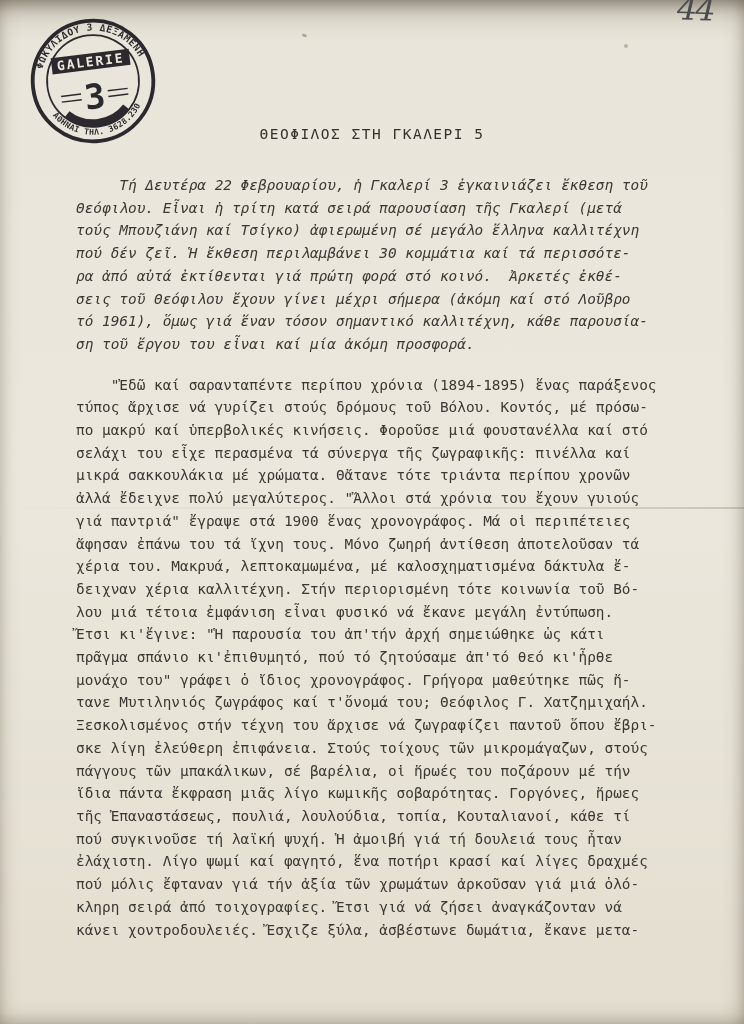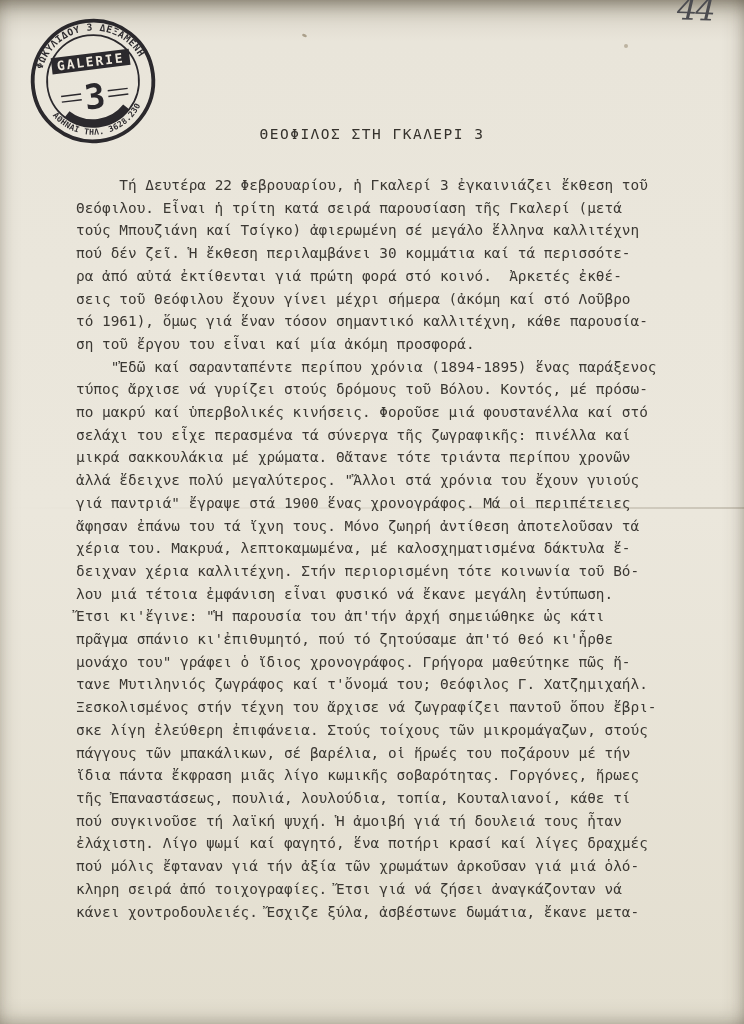--- a/index.html
+++ b/index.html
@@ -42,21 +42,21 @@
     position: absolute; top: 126px; left: 0; width: 744px;
     text-align: center; font-size: 14.5px; letter-spacing: 1.5px;
     color: #35322d;
   }
   .body-text {
     position: absolute; left: 76px; top: 174px; width: 622px;
     font-size: 14.4px; line-height: 22.7px;
     color: #3b3833;
   }
   .para { white-space: pre-wrap; margin: 0; }
-  .para.gap-after { margin-bottom: 0; }
+  .para.gap-after { margin-bottom: 18px; font-style: italic; }
 </style>
 </head>
 <body>
 
 <div class="paper">
 
   <svg class="stamp" viewBox="0 0 140 140" xmlns="http://www.w3.org/2000/svg">
     <defs>
       <path id="arcTop" d="M 16.5 58 A 55.5 55.5 0 0 1 123.5 58"></path>
       <path id="arcBot" d="M 19.5 93 A 55 55 0 0 0 120.5 93"></path>
@@ -78,21 +78,21 @@
       <line x1="35" y1="88" x2="56" y2="88"></line>
       <line x1="84" y1="82" x2="105" y2="82"></line>
       <line x1="84" y1="88" x2="105" y2="88"></line>
     </g>
     <text x="70" y="99" text-anchor="middle" font-size="36" font-weight="bold" fill="#1d1b20">3</text>
     <path d="M 38.9 101.1 A 44 44 0 0 0 101.1 101.1" stroke="#1d1b20" stroke-width="8" fill="none"></path>
   </svg>
 
   <div class="handnum">44</div>
 
-  <div class="title">ΘΕΟΦΙΛΟΣ ΣΤΗ ΓΚΑΛΕΡΙ 3</div>
+  <div class="title">ΘΕΟΦΙΛΟΣ ΣΤΗ ΓΚΑΛΕΡΙ 5</div>
 
   <div class="body-text">
     <div class="para gap-after">     Τή Δευτέρα 22 Φεβρουαρίου, ἡ Γκαλερί 3 ἐγκαινιάζει ἔκθεση τοῦ
 Θεόφιλου. Εἶναι ἡ τρίτη κατά σειρά παρουσίαση τῆς Γκαλερί (μετά
 τούς Μπουζιάνη καί Τσίγκο) ἀφιερωμένη σέ μεγάλο ἕλληνα καλλιτέχνη
 πού δέν ζεῖ. Ἡ ἔκθεση περιλαμβάνει 30 κομμάτια καί τά περισσότε-
 ρα ἀπό αὐτά ἐκτίθενται γιά πρώτη φορά στό κοινό.  Ἀρκετές ἐκθέ-
 σεις τοῦ Θεόφιλου ἔχουν γίνει μέχρι σήμερα (ἀκόμη καί στό Λοῦβρο
 τό 1961), ὅμως γιά ἕναν τόσον σημαντικό καλλιτέχνη, κάθε παρουσία-
 ση τοῦ ἔργου του εἶναι καί μία ἀκόμη προσφορά.</div>

